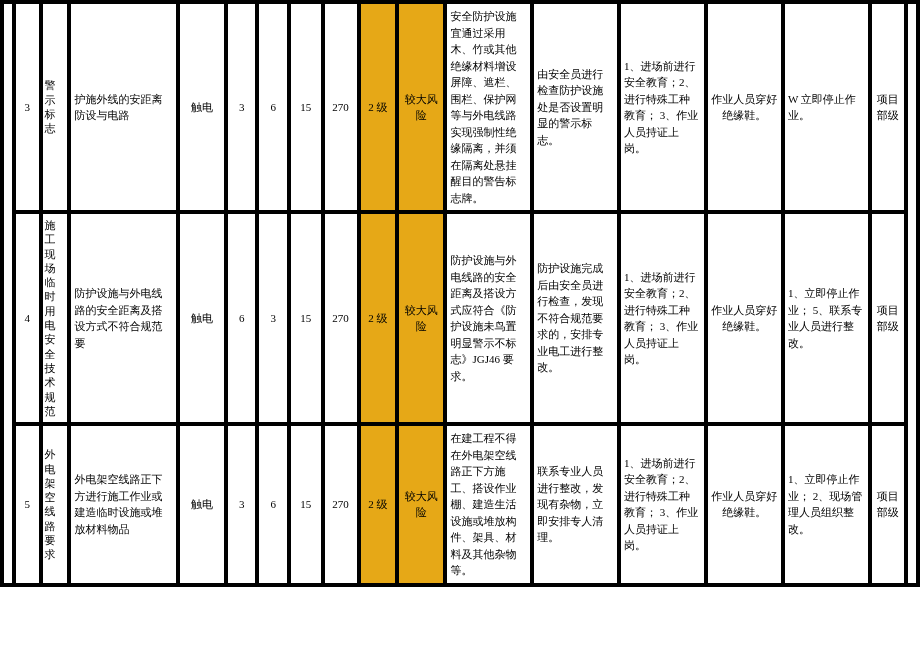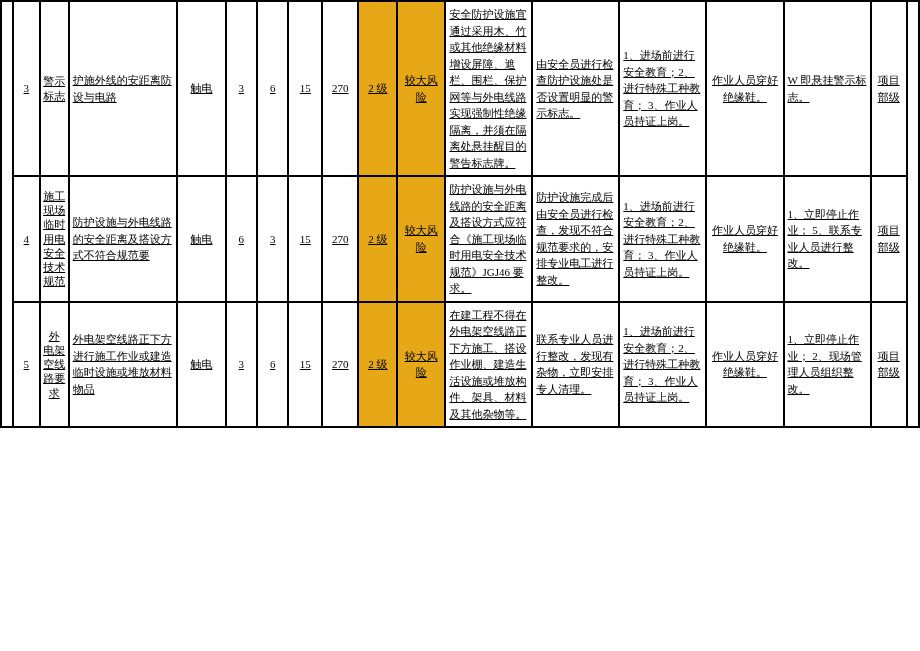--- a/index.html
+++ b/index.html
@@ -12,32 +12,31 @@
     }
     .table-wrap {
       width: 920px;
     }
     table {
       border-collapse: collapse;
       width: 100%;
       table-layout: fixed;
     }
     td {
-      border: 2px solid #000000;
+      border: 4px solid #000000;
       padding: 4px 3px;
       vertical-align: middle;
       text-align: left;
       word-break: break-all;
       line-height: 1.5;
-      text-decoration: underline;
     }
     td.center { text-align: center; }
     td.num { text-align: center; }
     td.vertical-text {
-      text-align: center;
+      text-align: left;
       line-height: 1.3;
       padding: 4px 2px;
     }
     td.hl {
       background: #e6a817;
     }
     
     col.c0  { width: 10px; }
     col.c1  { width: 22px; }
     col.c2  { width: 24px; }
@@ -96,37 +95,37 @@
         <td class="num">6</td>
         <td class="num">15</td>
         <td class="num">270</td>
         <td class="hl center">2 级</td>
         <td class="hl center">较大风险</td>
         <td>安全防护设施宜通过采用木、竹或其他绝缘材料增设屏障、遮栏、围栏、保护网等与外电线路实现强制性绝缘隔离，并须在隔离处悬挂醒目的警告标志牌。</td>
         <td>由安全员进行检查防护设施处是否设置明显的警示标志。</td>
         <td>1、进场前进行安全教育；2、进行特殊工种教育；
 3、作业人员持证上岗。</td>
         <td class="center">作业人员穿好绝缘鞋。</td>
-        <td>W 即悬挂警示标志。</td>
+        <td>W 立即停止作业。</td>
         <td class="center">项目部级</td>
         <td rowspan="3" class="center"></td>
       </tr>
 
       <tr>
         <td class="num">4</td>
         <td class="vertical-text">施工现场临时用电安全技术规范</td>
         <td colspan="2">防护设施与外电线路的安全距离及搭设方式不符合规范要</td>
         <td class="center">触电</td>
         <td class="num">6</td>
         <td class="num">3</td>
         <td class="num">15</td>
         <td class="num">270</td>
         <td class="hl center">2 级</td>
         <td class="hl center">较大风险</td>
-        <td>防护设施与外电线路的安全距离及搭设方式应符合《施工现场临时用电安全技术规范》JGJ46 要求。</td>
+        <td>防护设施与外电线路的安全距离及搭设方式应符合《防护设施未鸟置明显警示不标志》JGJ46 要求。</td>
         <td>防护设施完成后由安全员进行检查，发现不符合规范要求的，安排专业电工进行整改。</td>
         <td>1、进场前进行安全教育；2、进行特殊工种教育；
 3、作业人员持证上岗。</td>
         <td class="center">作业人员穿好绝缘鞋。</td>
         <td>1、立即停止作业；
 5、联系专业人员进行整改。</td>
         <td class="center">项目部级</td>
       </tr>
 
       <tr>

